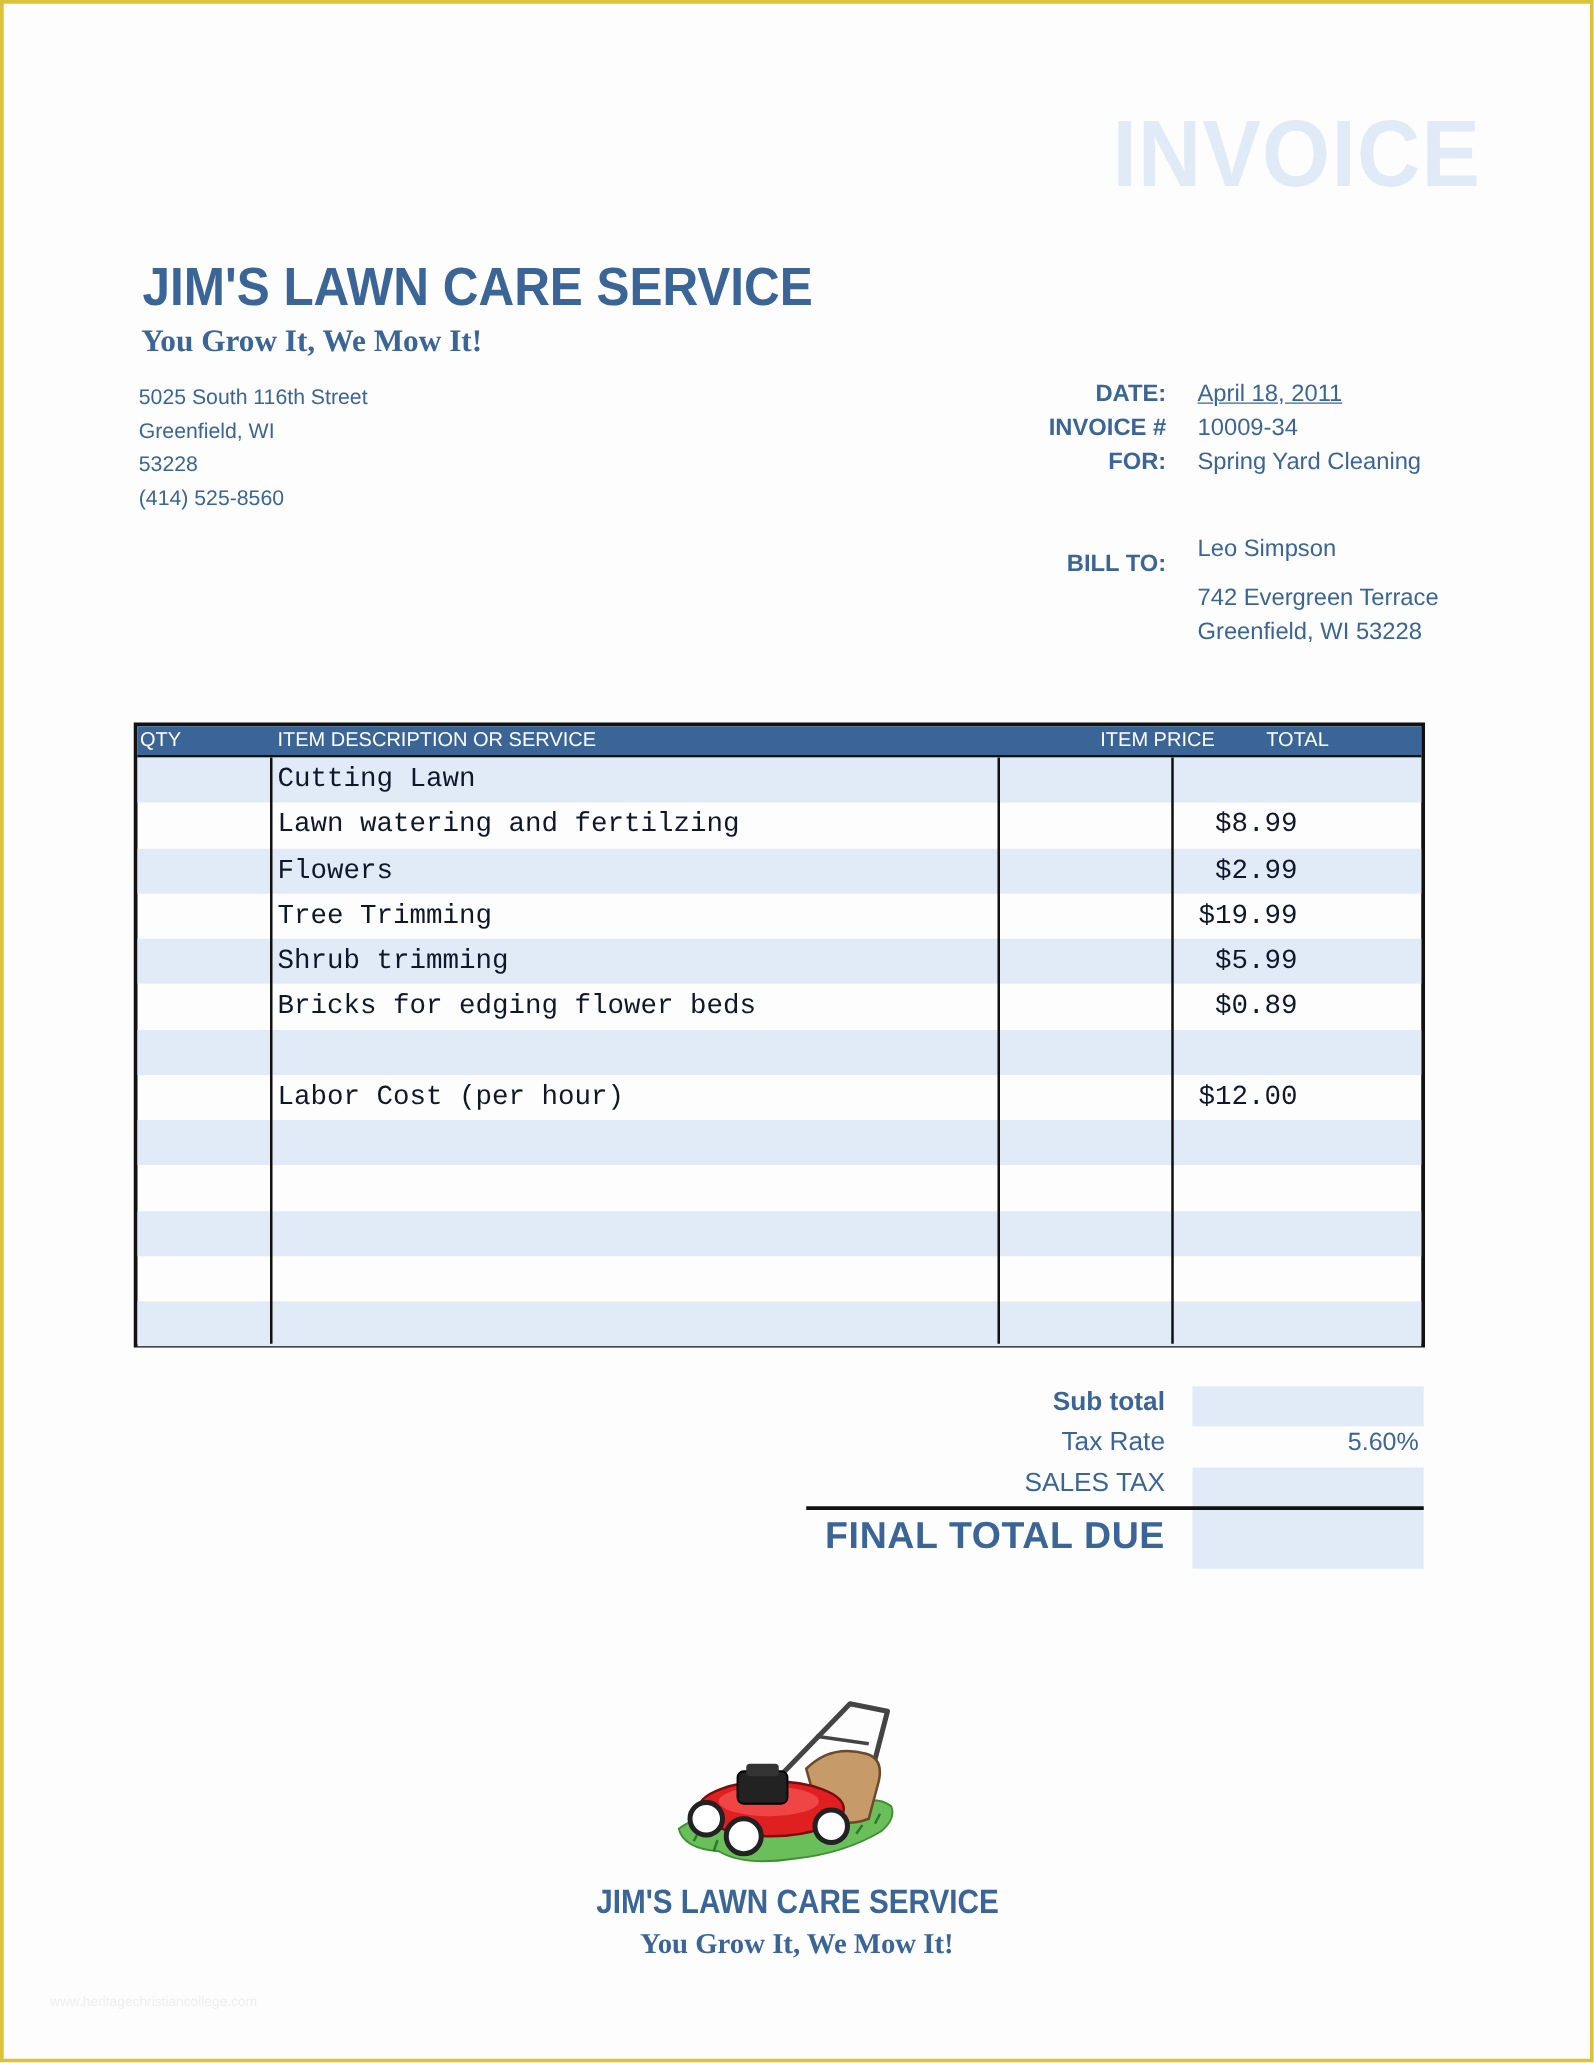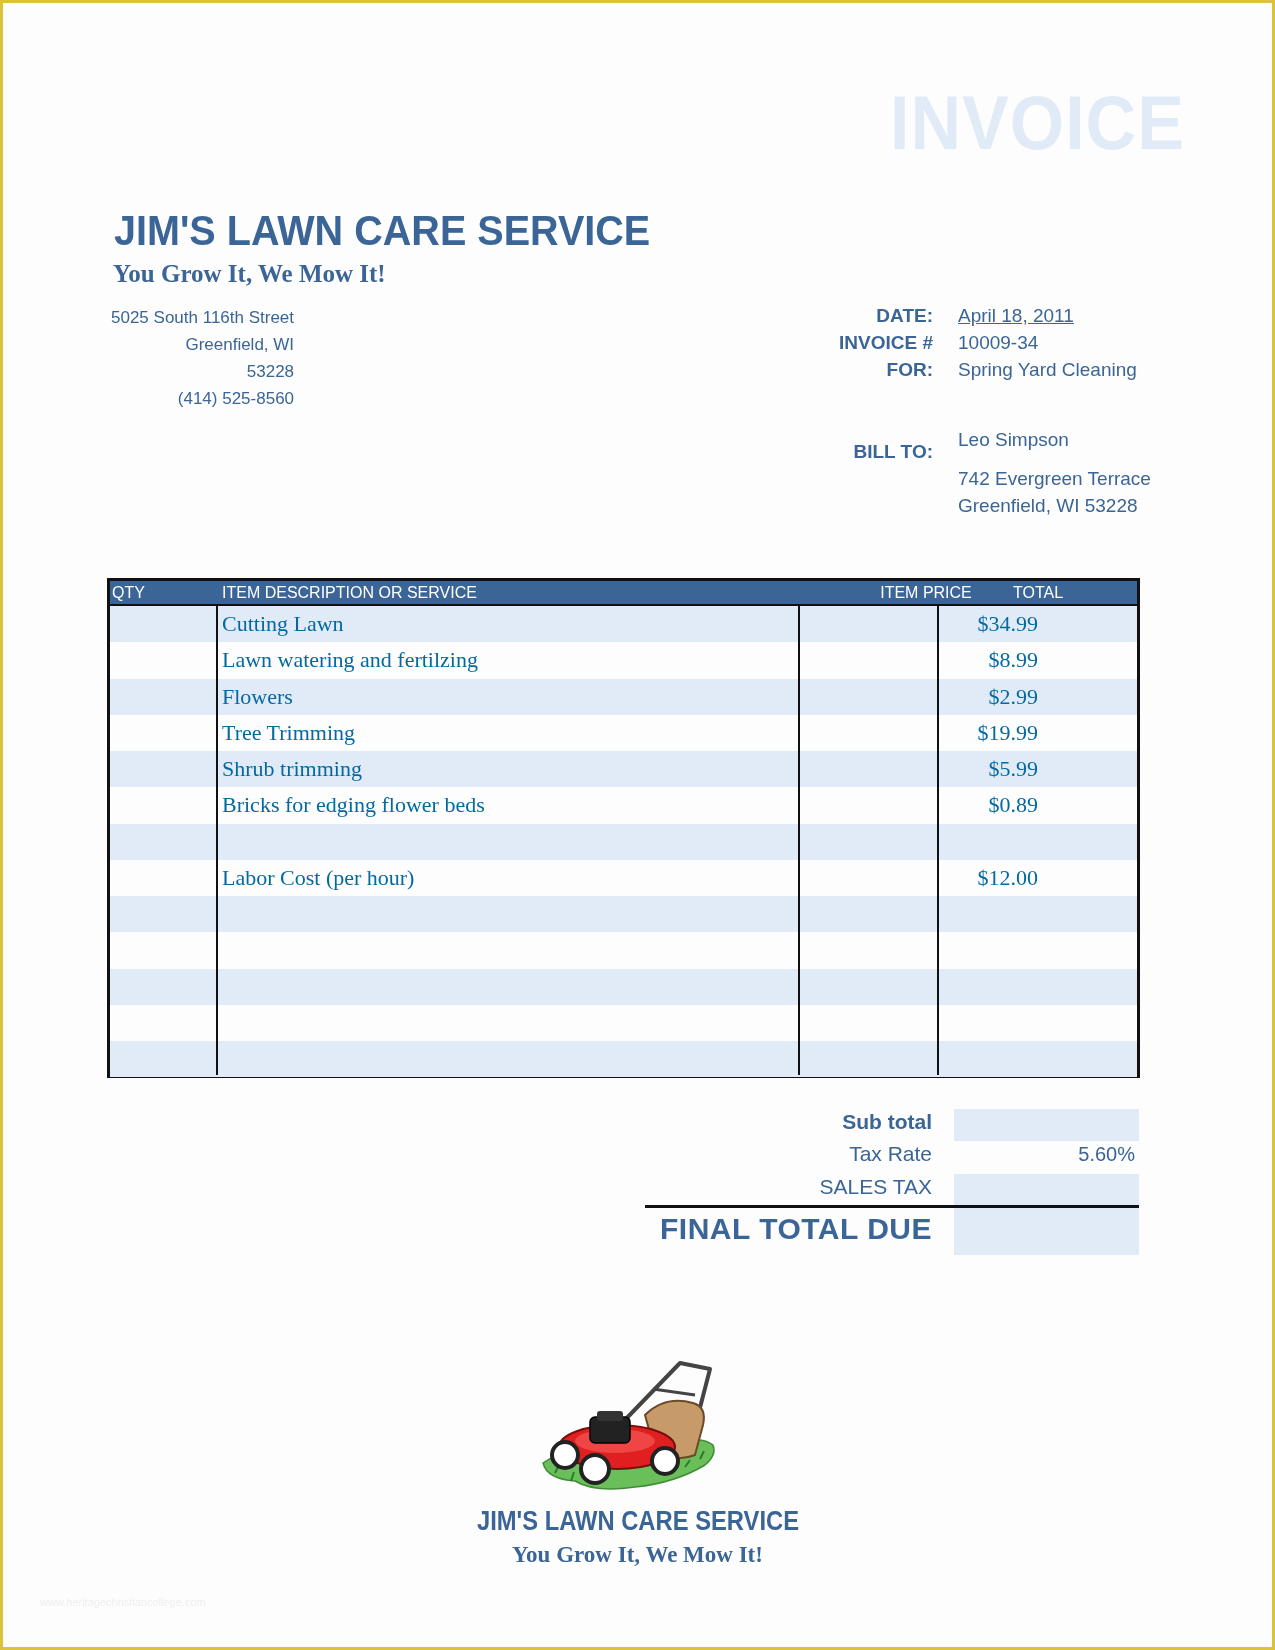--- a/index.html
+++ b/index.html
@@ -7,33 +7,33 @@
   body { position: relative; font-family: "Liberation Sans", sans-serif; color: #3a6596; }
   .frame { position: absolute; left: 0; top: 0; width: 1275px; height: 1650px; border: 3px solid #dcc23a; border-top-width: 3px; pointer-events: none; }
   .abs { position: absolute; }
 
   .invoice-word { left: 890px; top: 80px; font-size: 70px; font-weight: bold; color: #e1ebf7; letter-spacing: 1px; line-height: 80px; transform: scaleY(1.08); transform-origin: top left; }
 
   .company-title { left: 114px; top: 205px; font-size: 43px; font-weight: bold; color: #3a6596; line-height: 50px; letter-spacing: 0px; transform: scaleX(0.92); transform-origin: left; white-space: nowrap; }
   .tagline { left: 113px; top: 258px; font-family: "Liberation Serif", serif; font-weight: bold; font-size: 25px; color: #3a6596; line-height: 32px; white-space: nowrap; }
 
   .addr { left: 111px; top: 304px; font-size: 17px; color: #3a6596; line-height: 27px; }
-  .addr div { height: 27px; white-space: nowrap; text-align: right; }
+  .addr div { height: 27px; white-space: nowrap; }
 
   .meta { position: absolute; font-size: 19px; line-height: 27px; }
   .meta-label { position: absolute; right: 342px; width: 200px; text-align: right; font-weight: bold; color: #3a6596; white-space: nowrap; }
   .meta-val { position: absolute; left: 958px; color: #3a6596; white-space: nowrap; }
 
   .table { position: absolute; left: 107px; top: 578px; width: 1033px; height: 500px; border: 3px solid #111; border-top-width: 3px; }
   .thead { position: absolute; left: 0; top: 0; width: 1027px; height: 25px; background: #3a6596; border-bottom: 2px solid #111; color: #fff; font-weight: normal; font-size: 16px; line-height: 24px; }
   .th { position: absolute; top: 0; white-space: nowrap; }
   .rows { position: absolute; left: 0; top: 25px; width: 1027px; }
   .row { position: relative; height: 36.25px; width: 100%; }
   .row.alt { background: #e1ebf7; }
-  .cell { position: absolute; top: 0; height: 100%; font-family: Liberation Serif, serif; font-size: 22px; line-height: 36px; color: #0369a1; white-space: nowrap; }
+  .cell { position: absolute; top: 0; height: 100%; font-family: Liberation Mono, monospace; font-size: 22px; line-height: 36px; color: #0f172a; white-space: nowrap; }
   .desc { left: 112px; }
   .price { left: 652px; width: 280px; text-align: right; padding-right: 4px; }
   .vline { position: absolute; top: 25px; bottom: 0; width: 2px; background: #111; }
 
   .tot-label { position: absolute; right: 343px; text-align: right; font-size: 21px; color: #3a6596; white-space: nowrap; }
   .tot-box { position: absolute; left: 954px; width: 185px; background: #e1ebf7; }
   .tot-val { position: absolute; right: 140px; text-align: center; font-size: 20px; color: #3a6596; }
   .tot-rule { position: absolute; left: 645px; top: 1205px; width: 494px; height: 3px; background: #111; }
   .final-label { position: absolute; right: 343px; top: 1212px; font-size: 30px; font-weight: bold; color: #3a6596; white-space: nowrap; letter-spacing: 0.5px; }
 
@@ -76,21 +76,20 @@
 <div class="table">
   <div class="thead">
     <div class="th" style="left:2px;">QTY</div>
     <div class="th" style="left:112px;">ITEM DESCRIPTION OR SERVICE</div>
     <div class="th" style="left:730px; width:242px; text-align:center; padding-right:70px;">ITEM PRICE</div>
     <div class="th" style="left:829px; width:198px; text-align:center;">TOTAL</div>
   </div>
   <div class="rows">
     <div class="row alt">
       <div class="cell desc">Cutting Lawn</div>
-      <div class="cell price">$34.99</div>
     </div>
     <div class="row">
       <div class="cell desc">Lawn watering and fertilzing</div>
       <div class="cell price">$8.99</div>
     </div>
     <div class="row alt">
       <div class="cell desc">Flowers</div>
       <div class="cell price">$2.99</div>
     </div>
     <div class="row">

